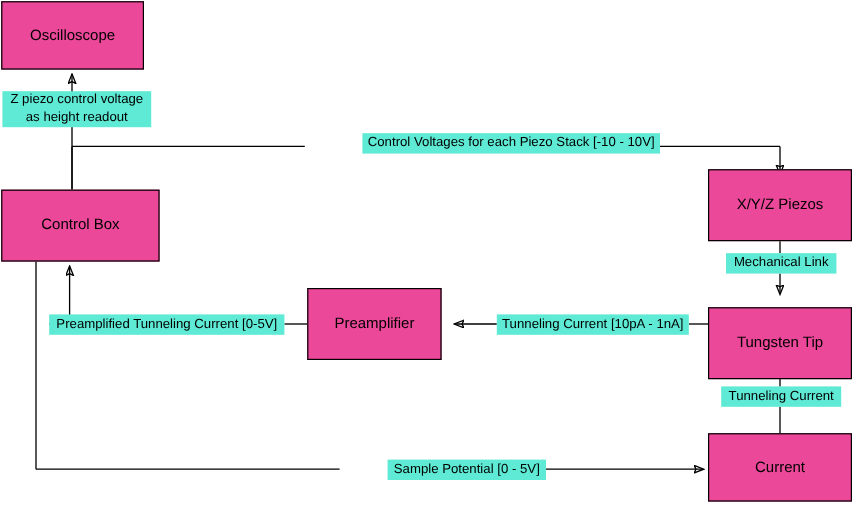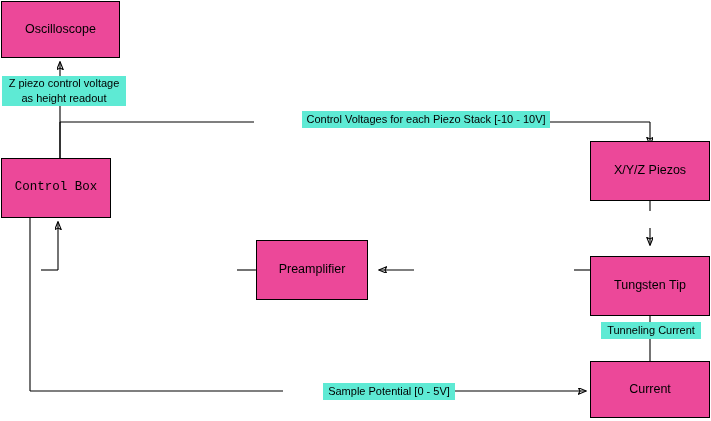--- a/index.html
+++ b/index.html
@@ -53,21 +53,21 @@
 
     <line x1="30" y1="218" x2="30" y2="391"></line>
     <line x1="30" y1="391" x2="283" y2="391"></line>
     <line x1="415" y1="391" x2="586" y2="391" marker-end="url(#arrowhead)"></line>
   </svg>
 
   <div class="node" style="left:1px;top:1px;width:119px;height:57px;">
     <span>Oscilloscope</span>
   </div>
 
-  <div class="node" style="left:1px;top:158px;width:110px;height:60px;font-family:Liberation Mono, monospace;">
+  <div class="node" style="left:1px;top:158px;width:132px;height:60px;">
     <span>Control Box</span>
   </div>
 
   <div class="node" style="left:256px;top:240px;width:112px;height:60px;">
     <span>Preamplifier</span>
   </div>
 
   <div class="node" style="left:590px;top:141px;width:120px;height:60px;">
     <span>X/Y/Z Piezos</span>
   </div>
@@ -80,20 +80,23 @@
     <span>Current</span>
   </div>
 
   <div class="edge-label multiline" style="left:2px;top:76px;width:124px;height:30px;">
     <span>Z piezo control voltage</span>
     <span>as height readout</span>
   </div>
 
   <div class="edge-label" style="left:254px;top:111px;width:248px;height:17px;margin-left:48px;">Control Voltages for each Piezo Stack [-10 - 10V]</div>
 
+  <div class="edge-label" style="left:605px;top:211px;width:92px;height:17px;">Mechanical Link</div>
 
+  <div class="edge-label" style="left:41px;top:262px;width:196px;height:17px;">Preamplified Tunneling Current [0-5V]</div>
 
+  <div class="edge-label" style="left:414px;top:262px;width:160px;height:17px;">Tunneling Current [10pA - 1nA]</div>
 
   <div class="edge-label" style="left:601px;top:322px;width:100px;height:17px;">Tunneling Current</div>
 
   <div class="edge-label" style="left:283px;top:383px;width:132px;height:17px;margin-left:40px;">Sample Potential [0 - 5V]</div>
 
 </div>
 
 </body></html>

